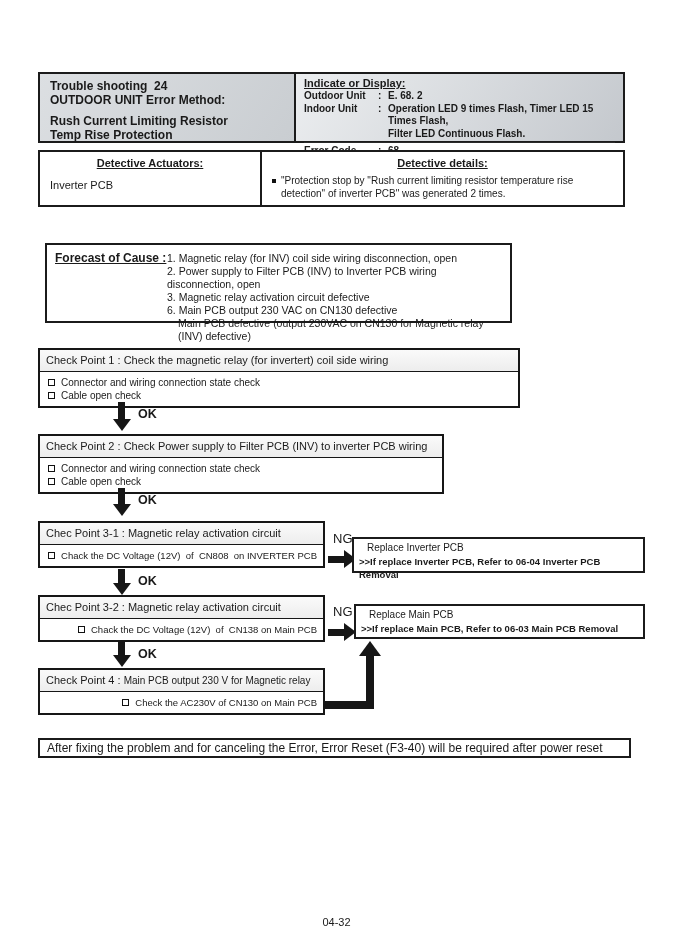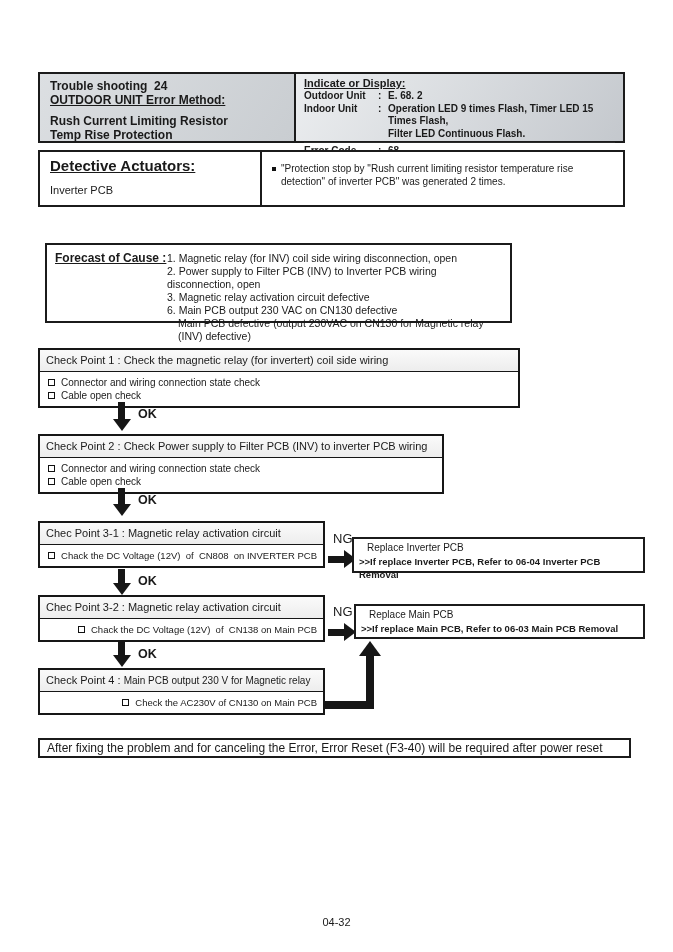--- a/index.html
+++ b/index.html
@@ -18,42 +18,42 @@
   
   .hdr {
     left: 38px; top: 72px; width: 587px; height: 71px;
     border: 2px solid #1b1b1b; display: flex;
   }
   .hdr-left {
     width: 256px; border-right: 2px solid #1b1b1b;
     background: linear-gradient(125deg, #dcdfe2 0%, #c9cdd1 100%);
     padding: 5px 10px; font-size: 12px; font-weight: bold; line-height: 14px;
   }
-  .hdr-left .u { text-decoration: underline; }
+  .hdr-left .u { }
   .hdr-left .gap { height: 7px; }
   .hdr-right {
     flex: 1;
     background: linear-gradient(125deg, #eceef0 0%, #c4c8cd 100%);
     padding: 3px 8px 0 8px; font-size: 10px; font-weight: bold;
   }
   .ind-title { font-size: 11px; text-decoration: underline; line-height: 13px; }
   .ind-row { display: flex; line-height: 12.5px; }
   .ind-label { width: 74px; flex: none; }
   .ind-colon { width: 10px; flex: none; }
   .ind-value { flex: 1; }
   .ind-row.err { border-top: 1.5px solid #2a2a2a; margin-top: 2px; padding-top: 2px; }
 
   
   .det {
     left: 38px; top: 150px; width: 587px; height: 57px;
     border: 2px solid #1b1b1b; display: flex; background: #fff;
   }
   .det-left { width: 222px; border-right: 2px solid #1b1b1b; padding: 5px 10px; }
   .det-right { flex: 1; padding: 5px 10px; }
-  .det-title { font-size: 15px; font-weight: bold; text-decoration: underline; }
+  .det-title { font-size: 11px; font-weight: bold; text-decoration: underline; text-align: center; }
   .det-value { font-size: 11px; margin-top: 10px; }
   .det-detail { display: flex; margin-top: 6px; font-size: 10px; line-height: 12.5px; }
   .bullet { width: 9px; flex: none; padding-top: 4px; }
   .bullet i { display: block; width: 3.5px; height: 3.5px; background: #111; }
 
   
   .fc {
     left: 45px; top: 243px; width: 467px; height: 80px;
     border: 2px solid #1b1b1b; padding: 6px 8px; display: flex; background: #fff;
   }
@@ -170,20 +170,21 @@
       </div>
     </div>
   </div>
 
   <div class="abs det">
     <div class="det-left">
       <div class="det-title">Detective Actuators:</div>
       <div class="det-value">Inverter PCB</div>
     </div>
     <div class="det-right">
+      <div class="det-title">Detective details:</div>
       <div class="det-detail">
         <span class="bullet">
             <i></i>
           </span>
         <span>"Protection stop by "Rush current limiting resistor temperature rise detection" of inverter PCB" was generated 2 times.</span>
       </div>
     </div>
   </div>
 
   <div class="abs fc">

